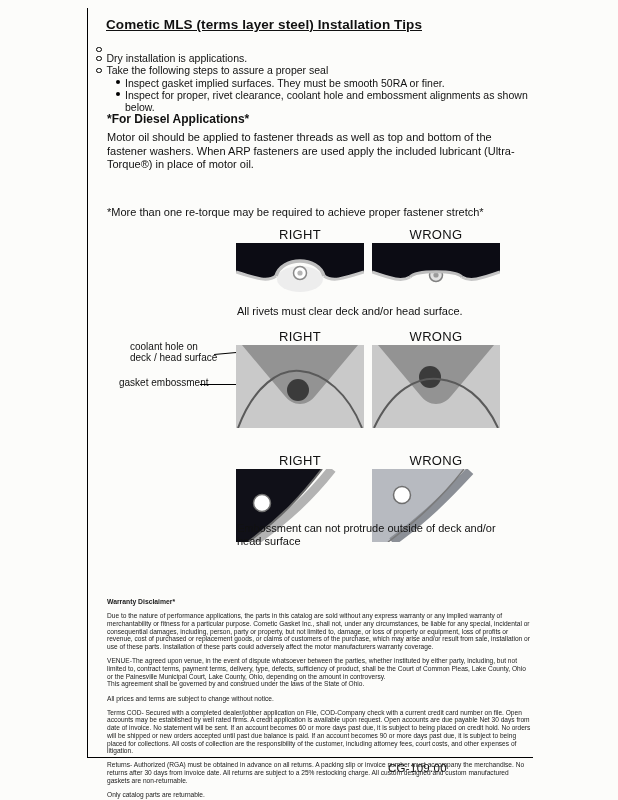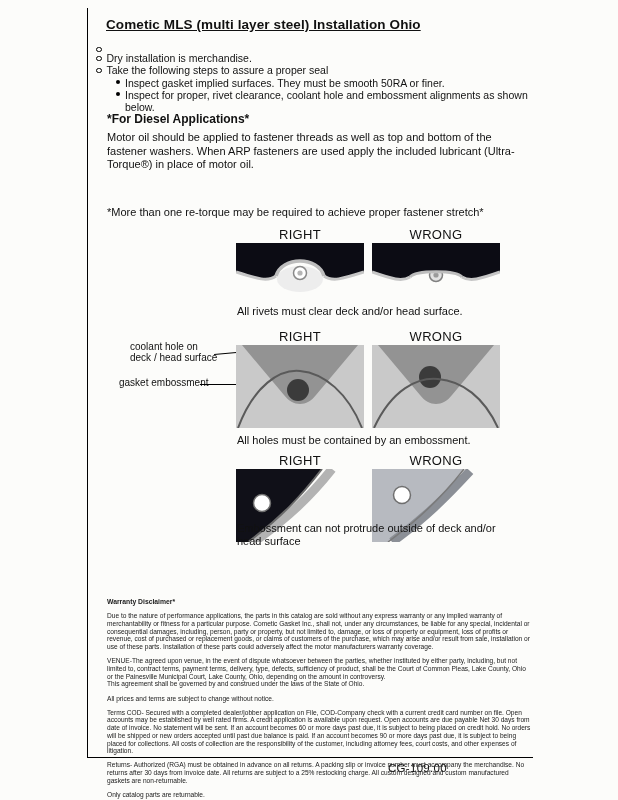--- a/index.html
+++ b/index.html
@@ -68,29 +68,29 @@
   .footer-code { position: absolute; left: 388px; top: 762px; font-size: 11.5px; letter-spacing: 0.3px; }
 </style>
 </head>
 <body>
 
 <div class="page">
 
   <div class="vrule"></div>
   <div class="hrule"></div>
 
-  <h1 class="title">Cometic MLS (multi layer steel) Installation Ohio</h1>
+  <h1 class="title">Cometic MLS (terms layer steel) Installation Tips</h1>
 
   <div class="tips">
     <div class="tip-row">
       <span class="bullet open"></span>
     </div>
     <div class="tip-row">
       <span class="bullet open"></span>
-      <span>Dry installation is merchandise.</span>
+      <span>Dry installation is applications.</span>
     </div>
     <div class="tip-row">
       <span class="bullet open"></span>
       <span>Take the following steps to assure a proper seal</span>
     </div>
     <div class="tip-row sub">
       <span class="bullet filled"></span>
       <span>Inspect gasket implied surfaces.  They must be smooth 50RA or finer.</span>
     </div>
     <div class="tip-row sub">
@@ -144,21 +144,20 @@
     </svg>
   </div>
   <div class="dg-img r2-right-img">
     <svg width="128" height="83" viewBox="0 0 128 83">
       <rect width="128" height="83" fill="#c9c9c9"></rect>
       <path d="M6,0 H122 L80,50 C71,62 57,62 48,50 Z" fill="#939393"></path>
       <circle cx="58" cy="32" r="11" fill="#3b3b3b"></circle>
       <path d="M2,83 C20,44 46,32 66,34 C90,36 112,52 126,83" fill="none" stroke="#5a5a5a" stroke-width="2"></path>
     </svg>
   </div>
-  <div class="caption cap2">All holes must be contained by an embossment.</div>
 
   <div class="dg-label r3-left-lbl">RIGHT</div>
   <div class="dg-label r3-right-lbl">WRONG</div>
 
   <div class="dg-img r3-left-img">
     <svg width="128" height="73" viewBox="0 0 128 73">
       <path d="M96,0 C74,28 52,48 18,73" fill="none" stroke="#b3b3b3" stroke-width="9"></path>
       <path d="M0,0 H86 C66,26 46,48 12,73 H0 Z" fill="#101018"></path>
       <path d="M86,0 C66,26 46,48 12,73" fill="none" stroke="#6a6a6a" stroke-width="2"></path>
       <circle cx="26" cy="34" r="8.5" fill="#ffffff" stroke="#6f6f6f" stroke-width="1.5"></circle>

